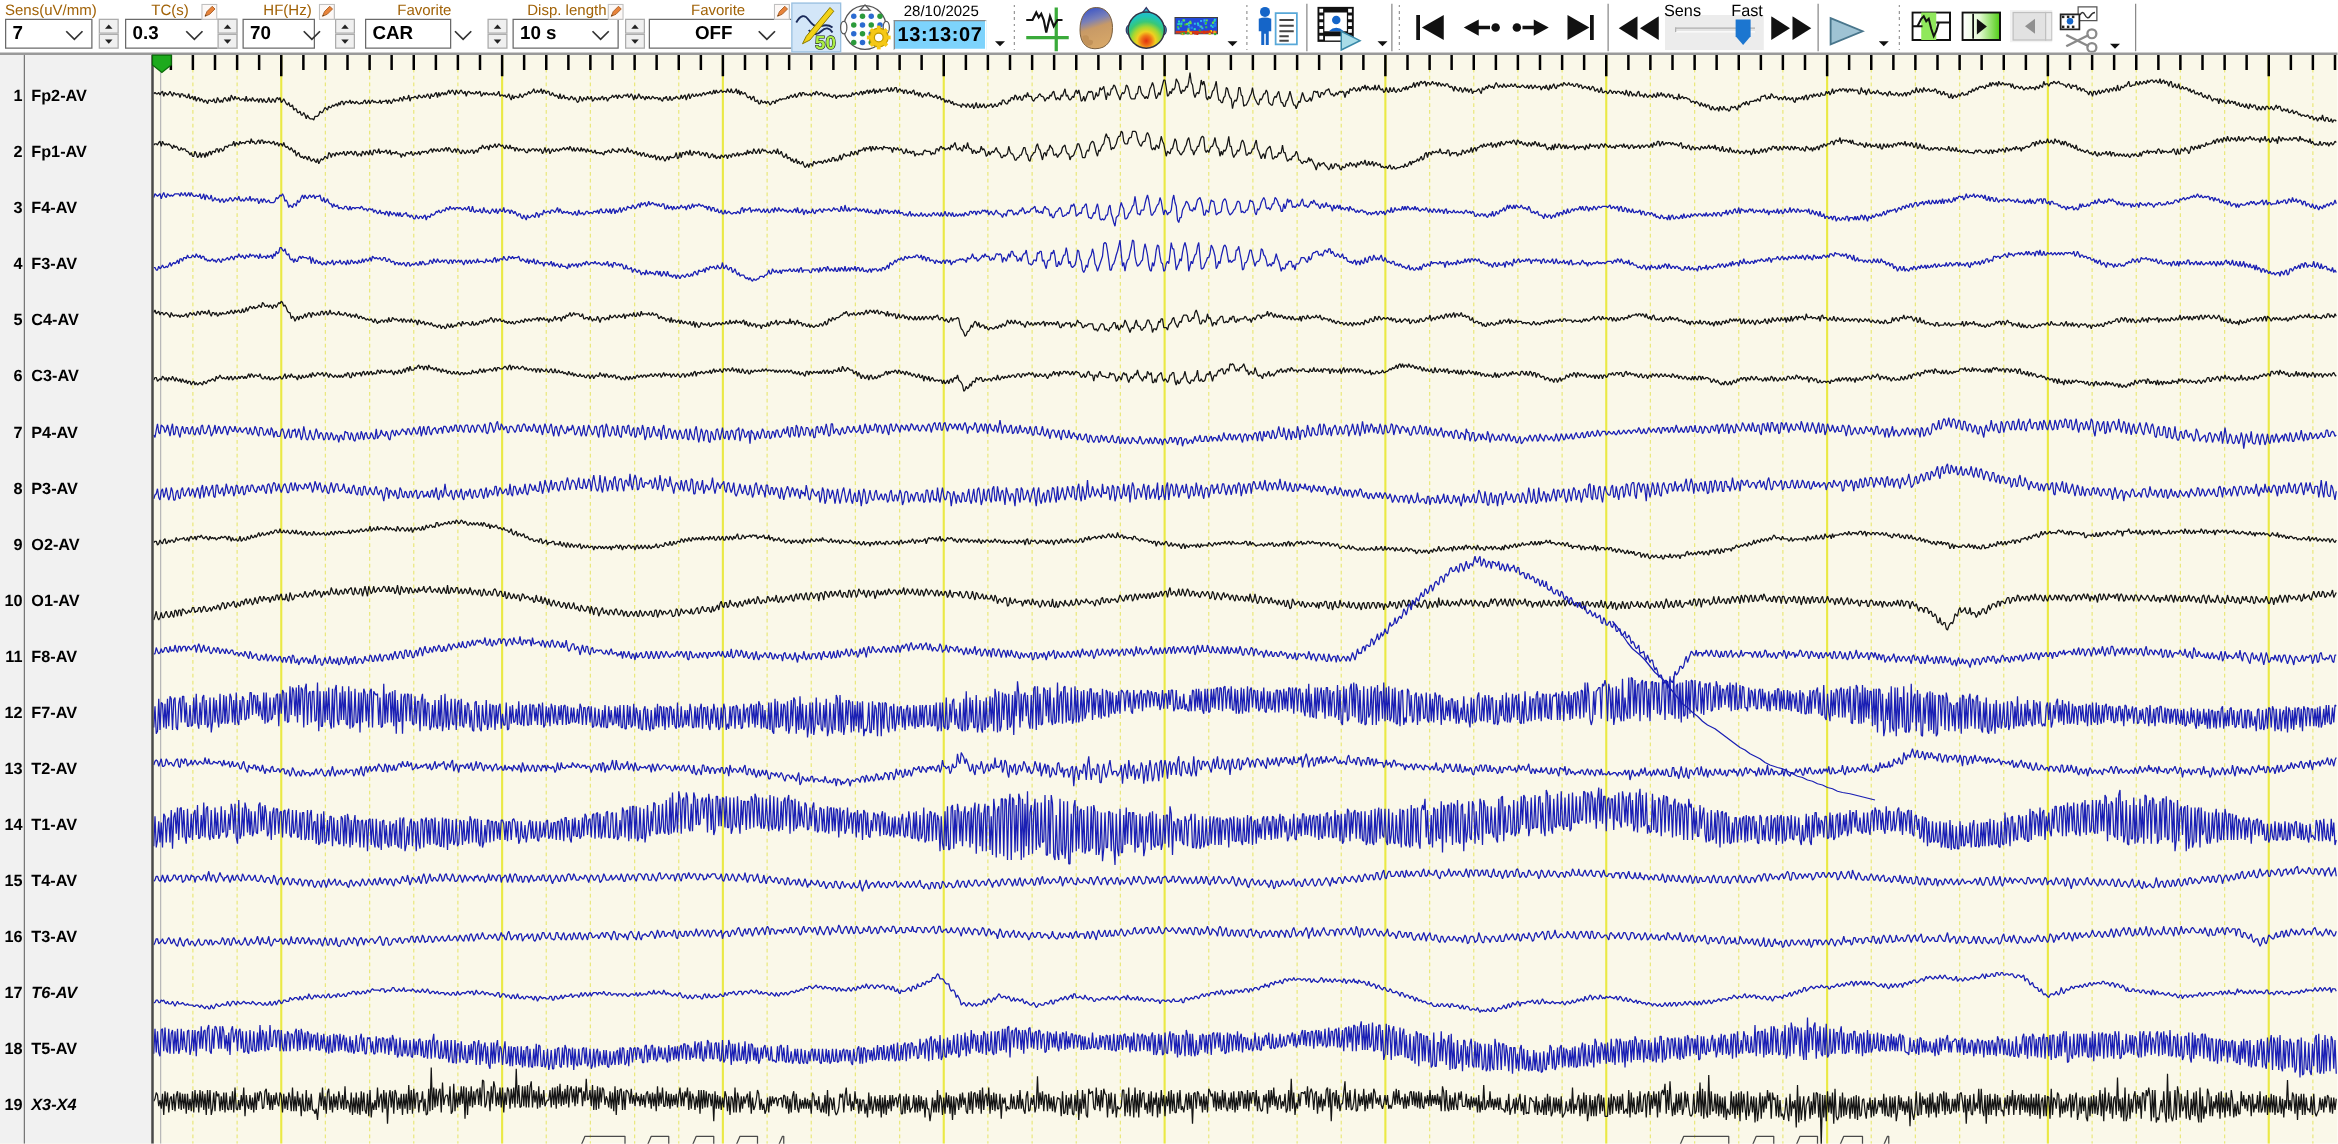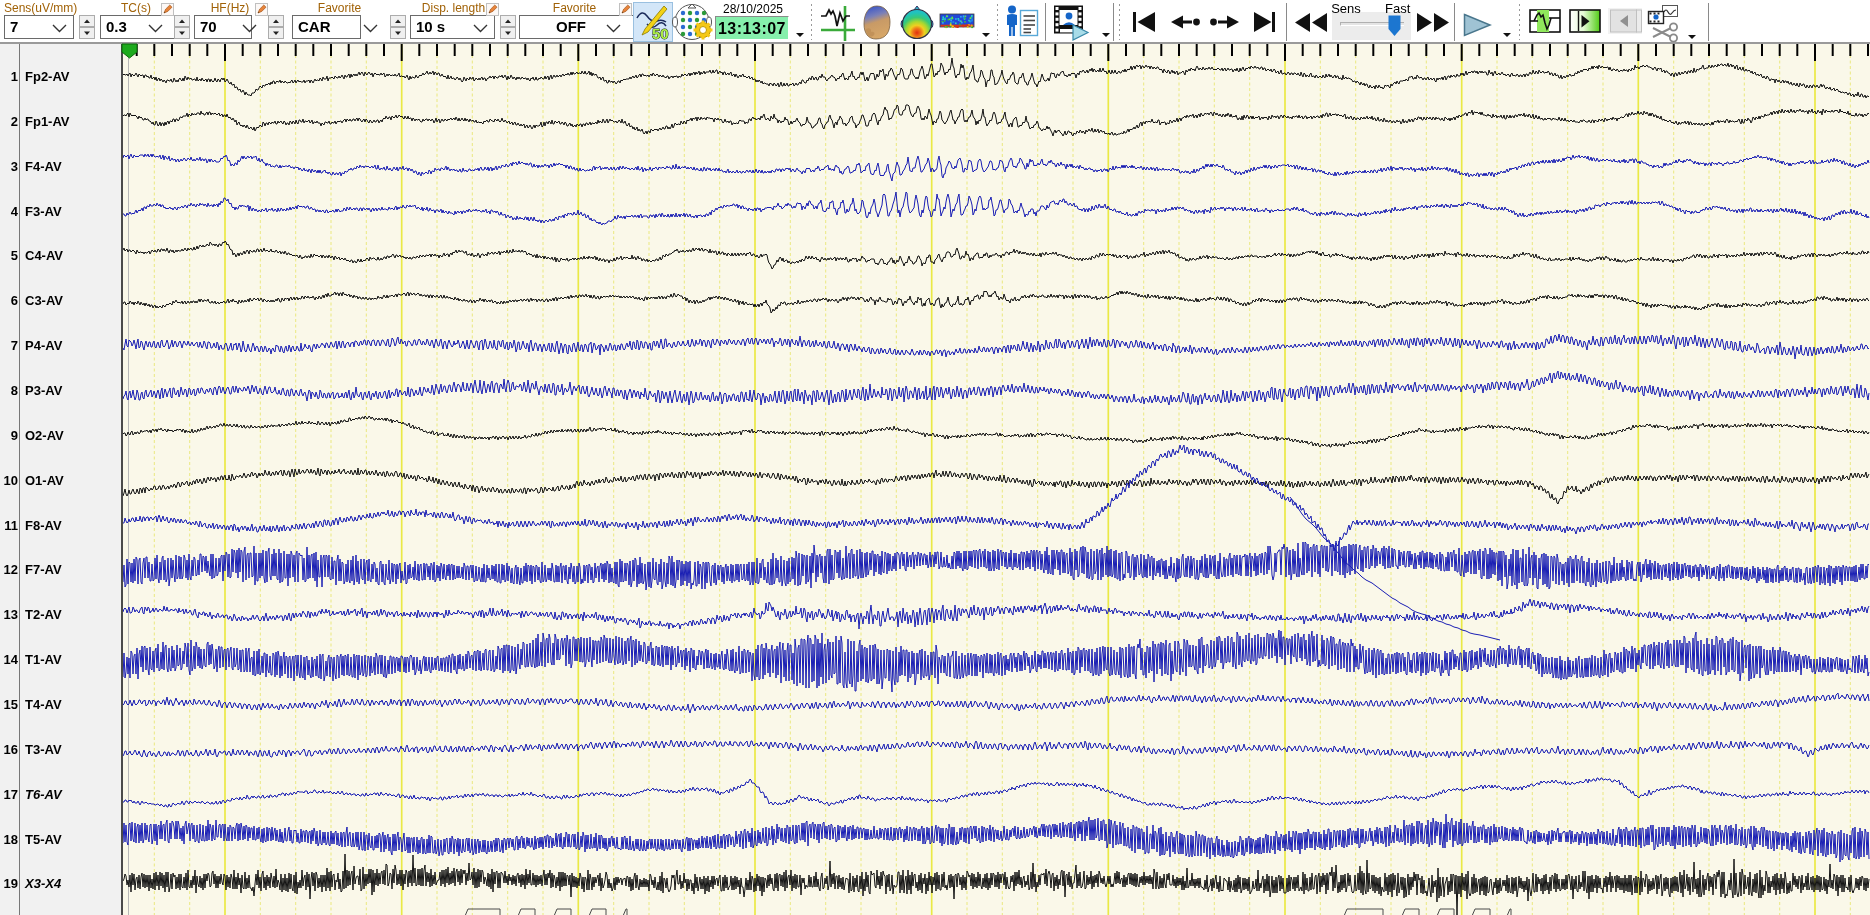--- a/index.html
+++ b/index.html
@@ -122,21 +122,21 @@
 <g stroke="#f5c816" stroke-width="3">
 <line x1="703" y1="20.5" x2="703" y2="39.5"></line>
           <line x1="693.5" y1="30" x2="712.5" y2="30"></line>
 <line x1="696.5" y1="23.5" x2="709.5" y2="36.5"></line>
           <line x1="709.5" y1="23.5" x2="696.5" y2="36.5"></line>
 </g>
 <circle cx="703" cy="30" r="3.5" fill="#fff" stroke="#c09a00" stroke-width="1"></circle>
 </g>
 </svg>
     <div style="position:absolute;left:712px;top:2px;width:82px;text-align:center;font:12px 'Liberation Sans',sans-serif">28/10/2025</div>
-    <div style="position:absolute;left:715px;top:16px;width:74px;height:24px;background:#86efac;border-top:1.5px solid #8a8a8a;border-left:1.5px solid #8a8a8a;border-right:1.5px solid #fff;border-bottom:1.5px solid #fff;text-align:center;font:bold 16px 'Liberation Sans',sans-serif;line-height:23px;letter-spacing:0.5px">13:13:07</div>
+    <div style="position:absolute;left:715px;top:16px;width:74px;height:24px;background:#7dd3fc;border-top:1.5px solid #8a8a8a;border-left:1.5px solid #8a8a8a;border-right:1.5px solid #fff;border-bottom:1.5px solid #fff;text-align:center;font:bold 16px 'Liberation Sans',sans-serif;line-height:23px;letter-spacing:0.5px">13:13:07</div>
     <svg style="position:absolute;left:795px;top:32px" width="10" height="6">
       <path d="M1 1 L5 5 L9 1 Z" fill="#111"></path>
     </svg>
     <div style="position:absolute;left:811px;top:4px;width:1px;height:36px;background-image:repeating-linear-gradient(#999 0 2px,transparent 2px 5px)"></div>
     <svg style="position:absolute;left:820px;top:4px" width="36" height="38">
 <line x1="25" y1="2" x2="25" y2="37" stroke="#3aaa3a" stroke-width="2.6"></line>
 <line x1="1" y1="26" x2="35" y2="26" stroke="#3aaa3a" stroke-width="2.6"></line>
 <path d="M1 12 L6 12 L9 6 L11 10 L13 7 L15 12 L17 22 L20 9 L23 17 L26 12 L30 12" stroke="#111" stroke-width="1.7" fill="none"></path>
 </svg>
     <svg style="position:absolute;left:862px;top:5px" width="30" height="35">

